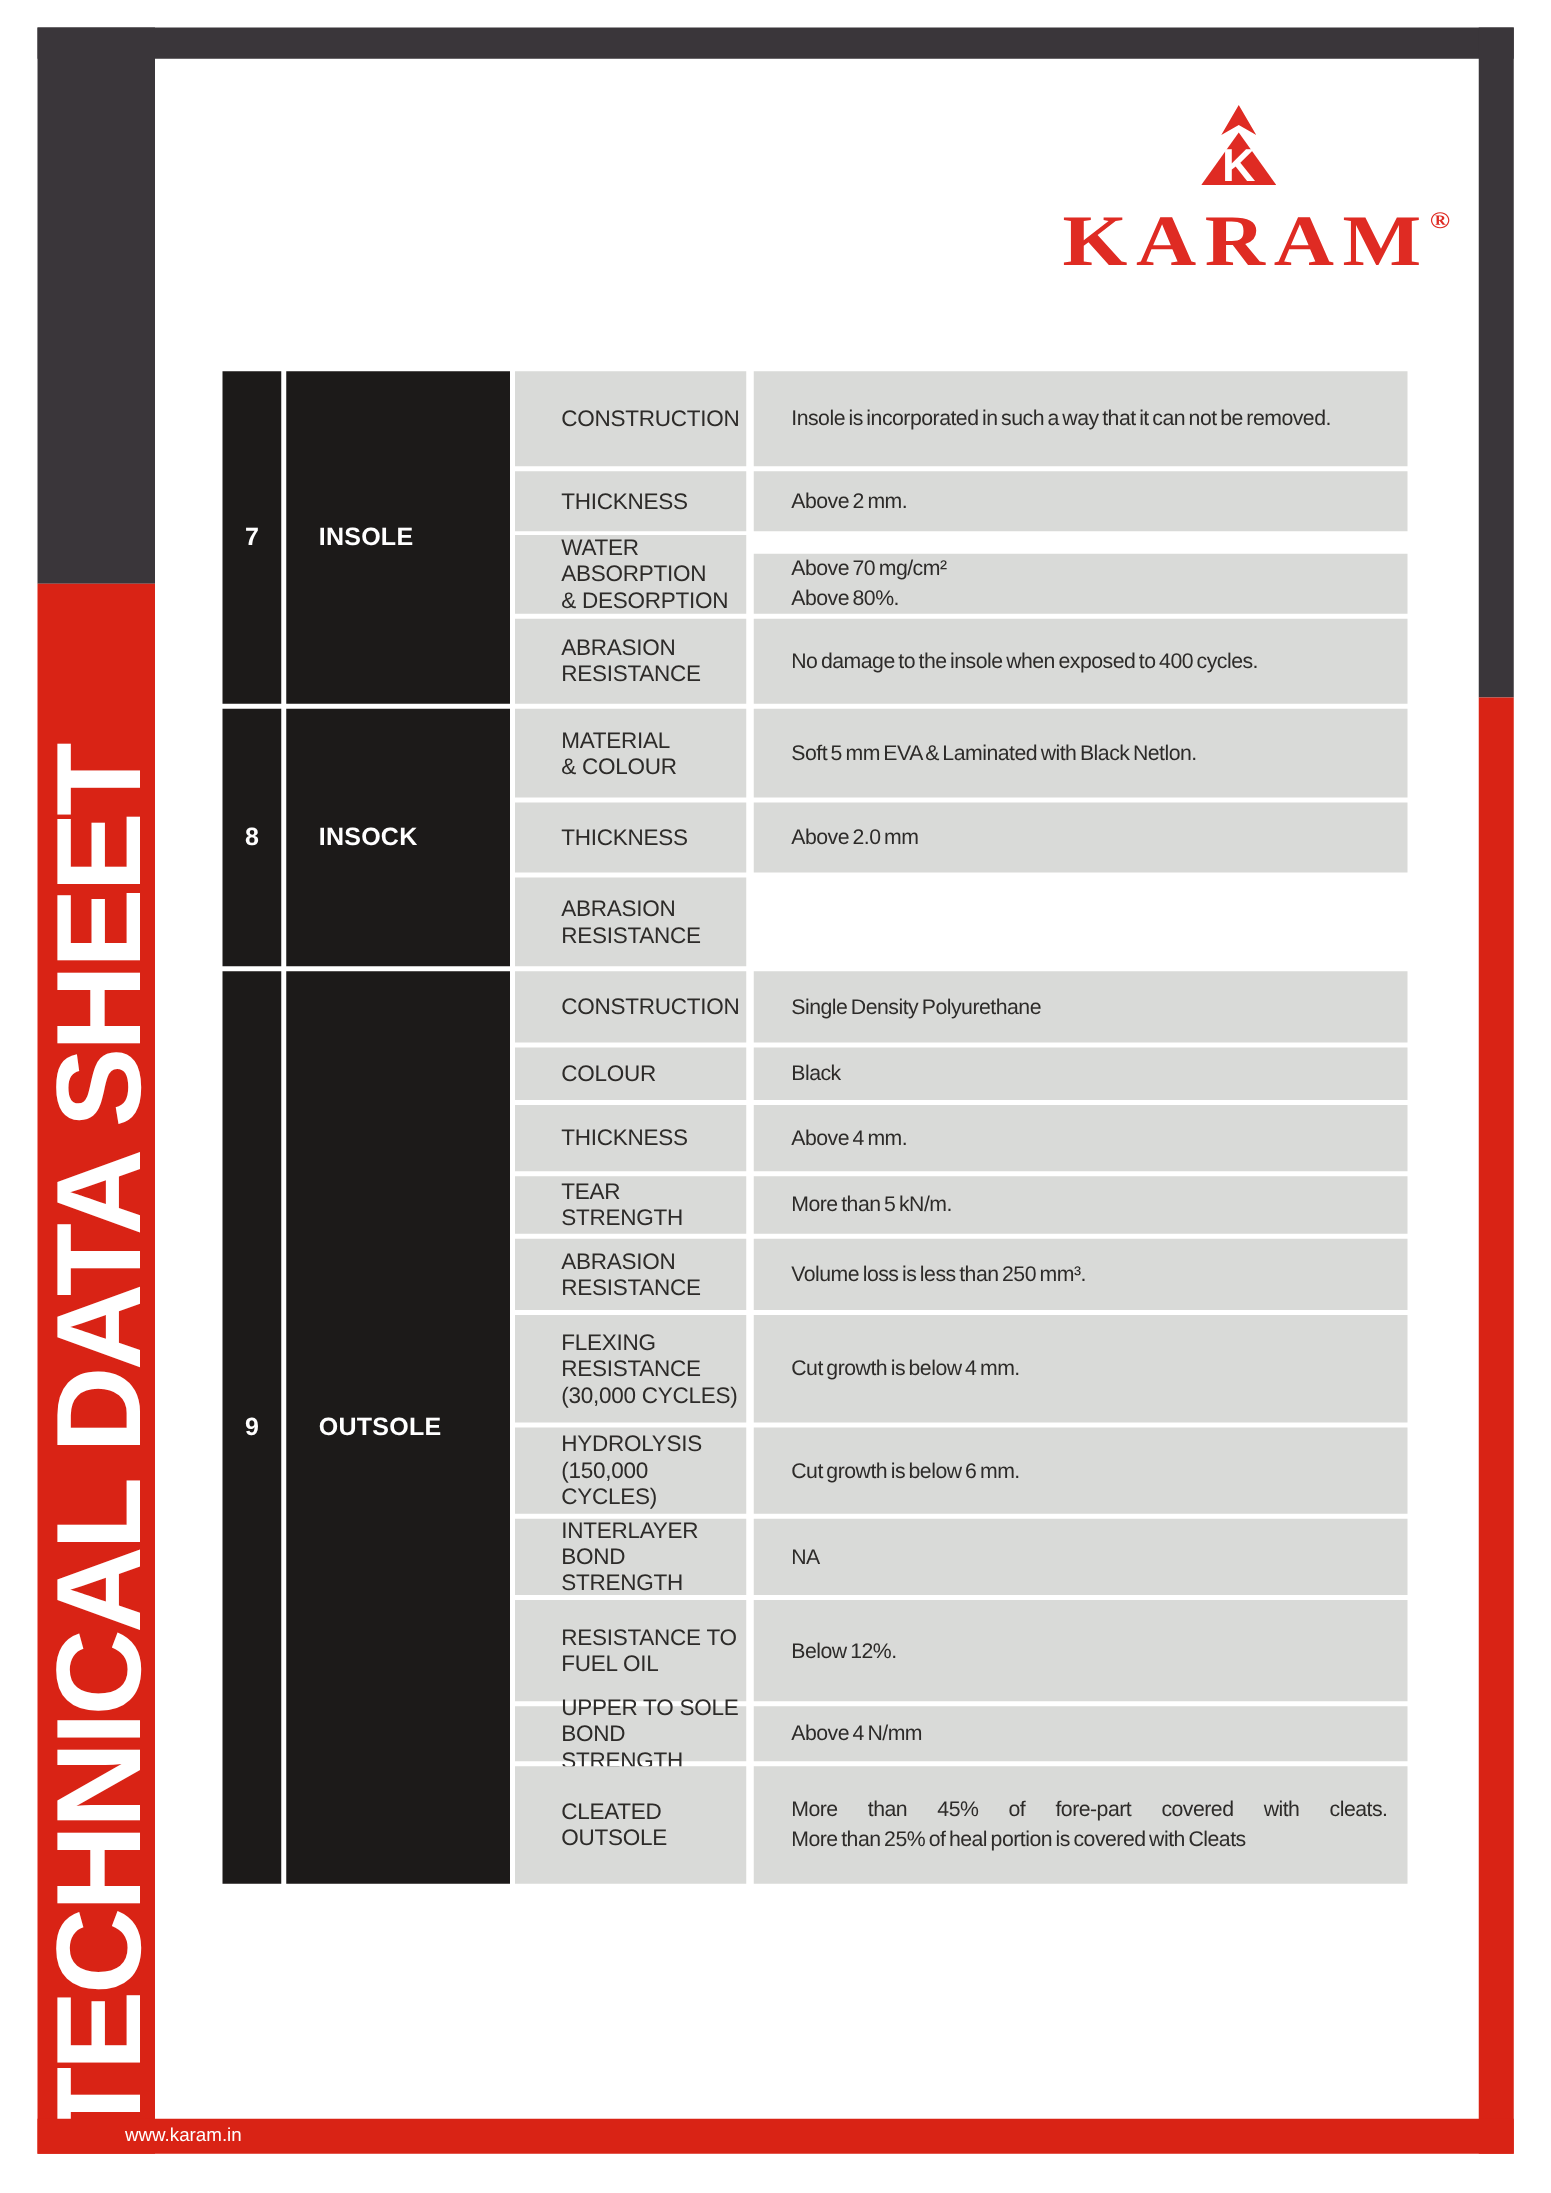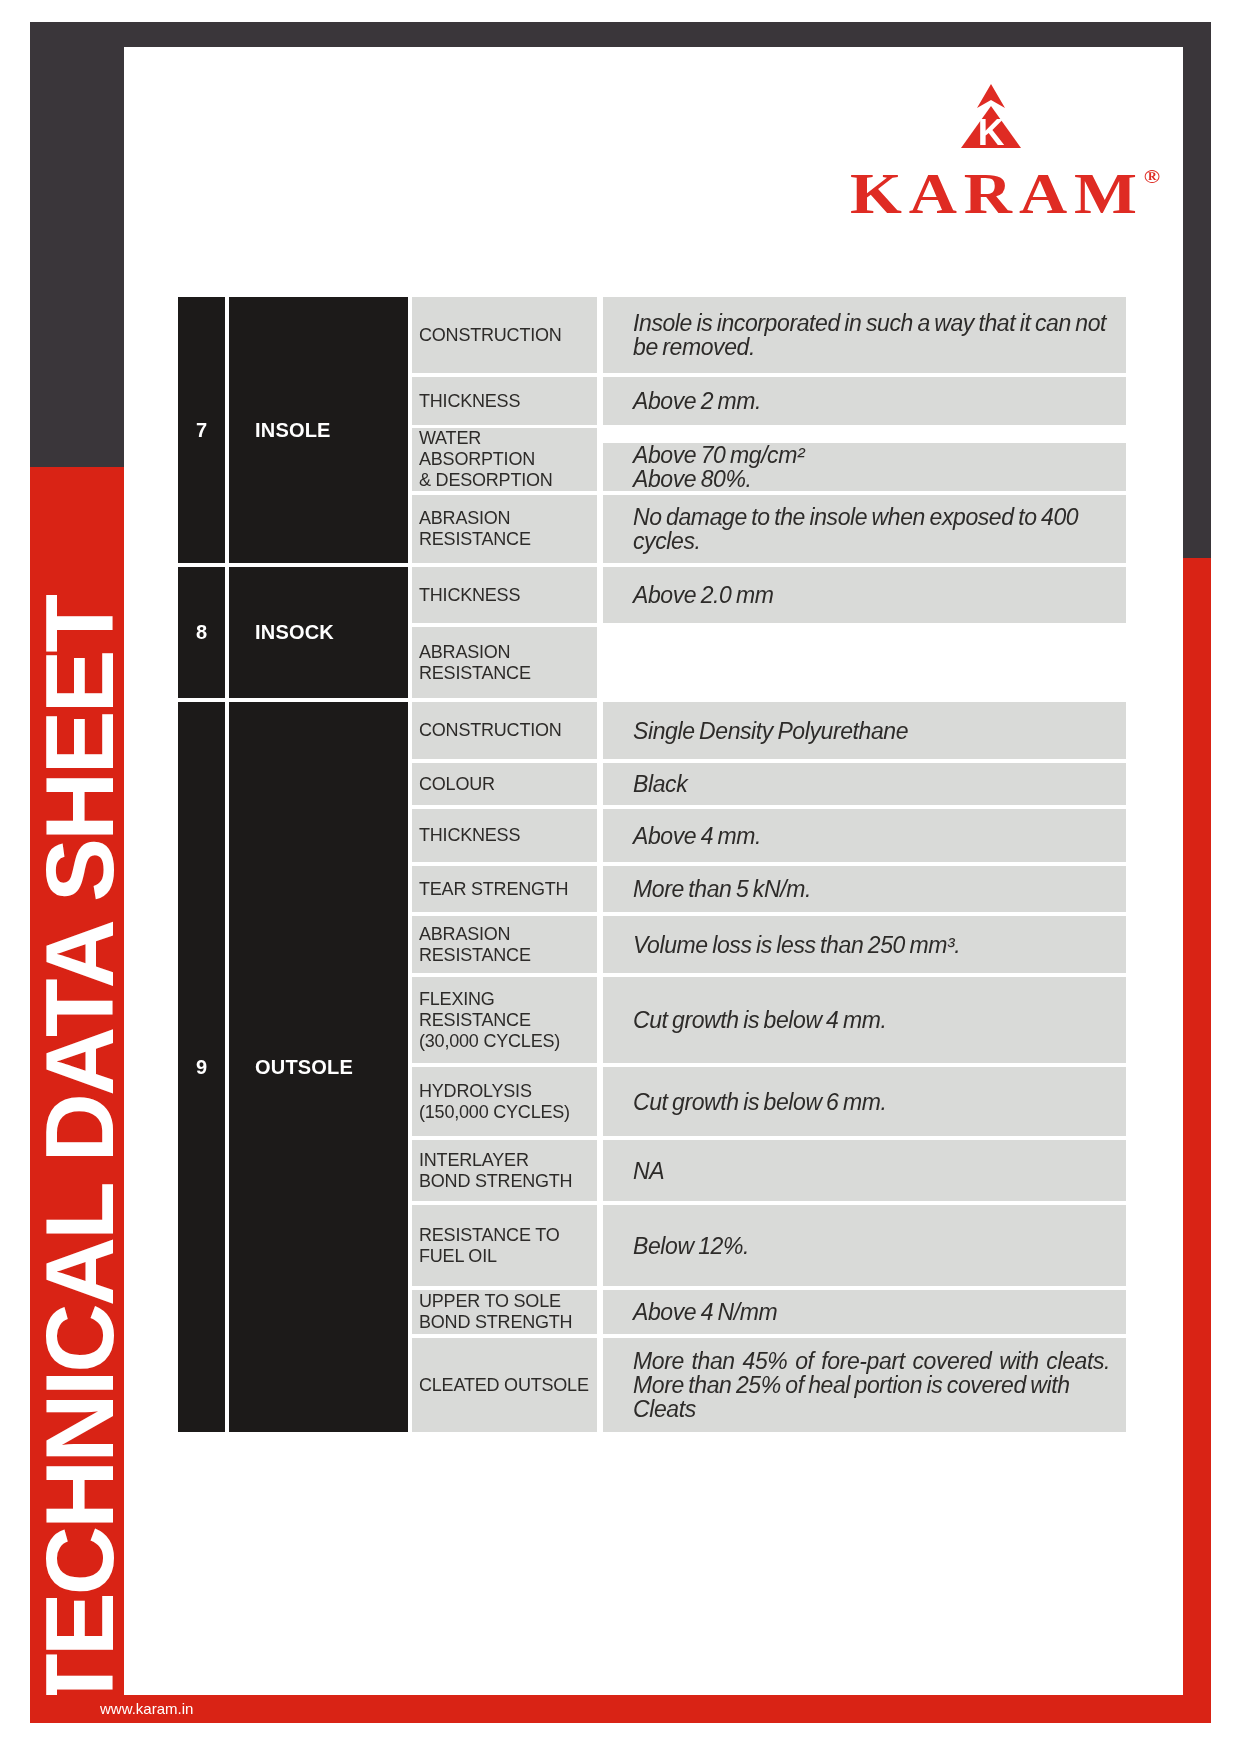--- a/index.html
+++ b/index.html
@@ -31,26 +31,26 @@
   .spec-table{left:178px;top:297px;width:948px;position:absolute;}
   .sec{display:flex;align-items:stretch;}
   .num{width:47px;background:var(--cell-dark);color:#fff;font-weight:bold;font-size:20px;
        display:flex;align-items:center;justify-content:center;margin-right:4px;margin-bottom:4px;}
   .name{width:179px;background:var(--cell-dark);color:#fff;font-weight:bold;font-size:20px;
         display:flex;align-items:center;padding-left:26px;box-sizing:border-box;
         margin-right:4px;margin-bottom:4px;letter-spacing:0.2px;}
   .rows{display:flex;flex-direction:column;flex:1;}
   .row{display:flex;margin-bottom:4px;}
   .prop{width:185px;background:var(--cell-grey);color:var(--text-dark);font-size:18px;
-        line-height:21px;display:flex;align-items:center;padding-left:7px;box-sizing:border-box;
+        line-height:21px;display:flex;align-items:center;padding-left:37px;box-sizing:border-box;
         margin-right:6px;white-space:pre-line;letter-spacing:-0.2px;}
-  .val{flex:1;background:var(--cell-grey);color:var(--text-dark);font-size:23px;
+  .val{flex:1;background:var(--cell-grey);color:var(--text-dark);font-size:17px;
        line-height:24px;display:flex;flex-direction:column;justify-content:center;
        padding-left:30px;padding-right:16px;box-sizing:border-box;white-space:pre-line;
-       letter-spacing:-0.4px;word-spacing:-1.5px;font-style:italic;}
+       letter-spacing:-0.4px;word-spacing:-1.5px;}
   .vline{width:100%;}
   .just{text-align:justify;text-align-last:justify;}
 </style>
 </head>
 <body>
 
 <div class="page" style="--band-red: #d92315; --logo-red: #df2b23; --frame-dark: #3a363a; --cell-dark: #1c1a19; --cell-grey: #d9dad8; --text-dark: #2d2b29;">
 
   <div class="abs frame-top"></div>
   <div class="abs left-dark"></div>
@@ -90,20 +90,25 @@
             <div class="prop">ABRASION
 RESISTANCE</div>
             <div class="val">No damage to the insole when exposed to 400 cycles.</div>
           </div>
         </div>
       </div>
       <div class="sec">
         <div class="num">8</div>
         <div class="name">INSOCK</div>
         <div class="rows">
+          <div class="row" style="height: 71px;">
+            <div class="prop">MATERIAL
+&amp; COLOUR</div>
+            <div class="val">Soft 5 mm EVA &amp; Laminated with Black Netlon.</div>
+          </div>
           <div class="row" style="height: 56px;">
             <div class="prop">THICKNESS</div>
             <div class="val">Above 2.0 mm</div>
           </div>
           <div class="row" style="height: 71px;">
             <div class="prop">ABRASION
 RESISTANCE</div>
           </div>
         </div>
       </div>

